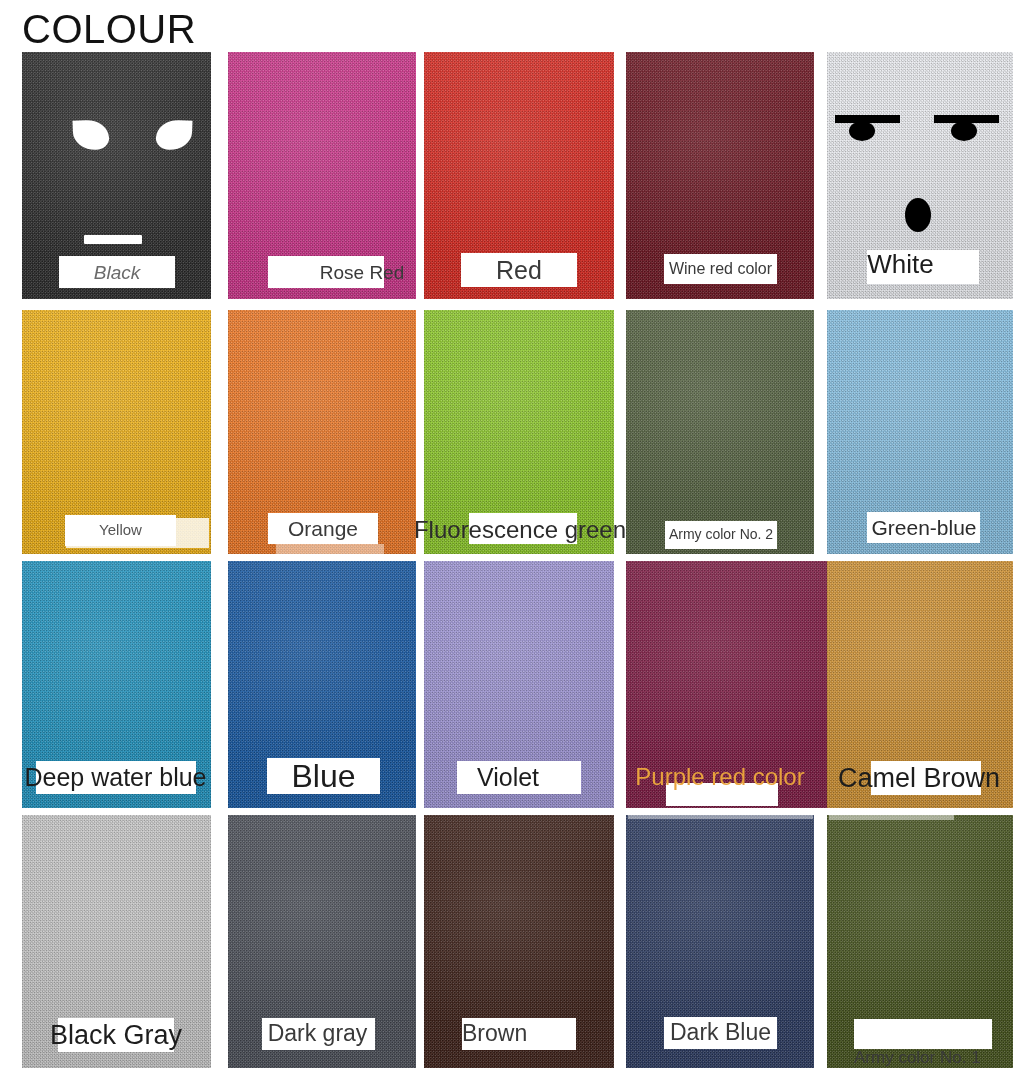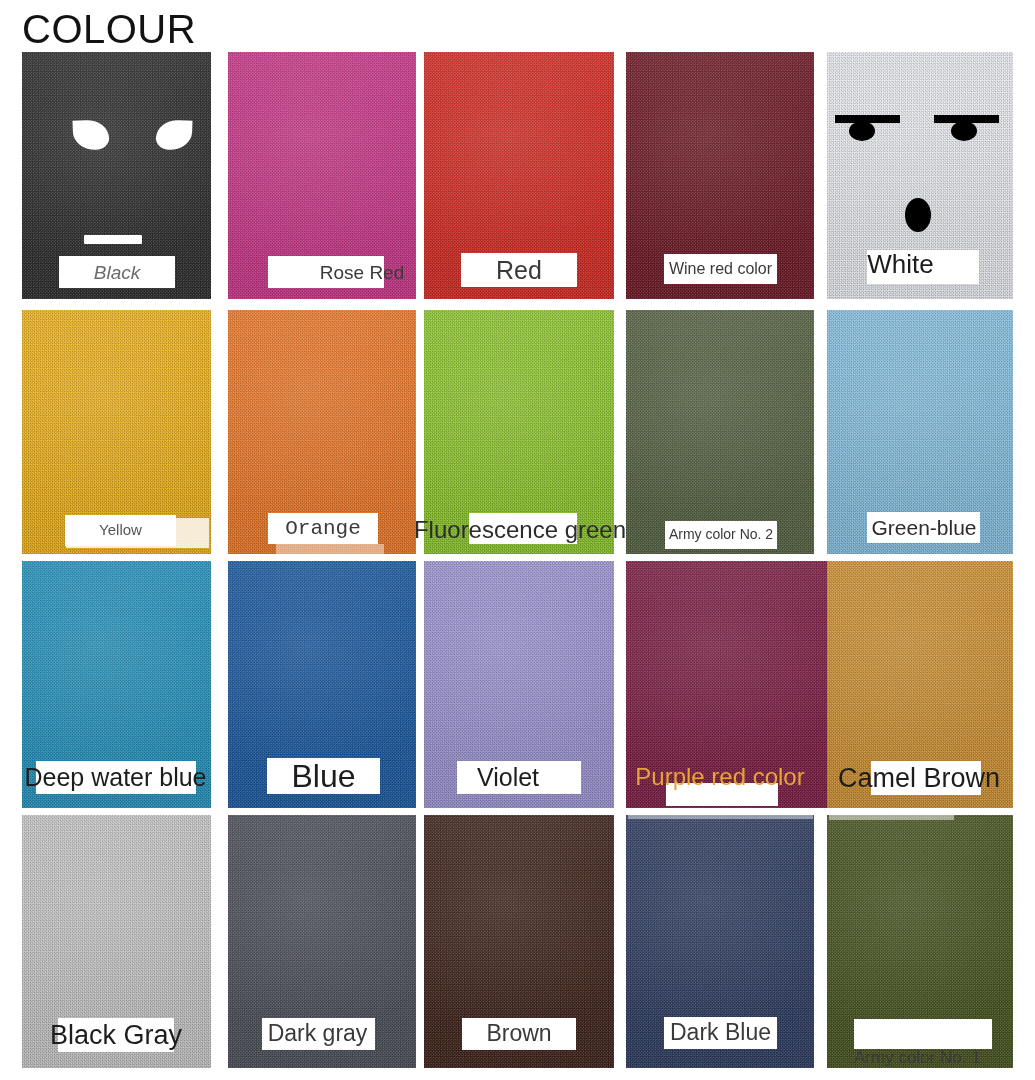--- a/index.html
+++ b/index.html
@@ -199,21 +199,21 @@
         <div class="labelwrap" style="top:255px;height:34px;">
           <div class="plate" style="left:43px;top:-50px;width:111px;height:31px;"></div>
           <div class="ltext" style="left:43px;top:-45px;width:111px;text-align:center;font-size:15px;line-height:20px;color:#555555;">Yellow</div>
         </div>
       </div>
 
       <div class="cell" style="left:228px;width:188px;height:244px;">
         <div class="swatch" style="background-color:#ef7724;"></div>
         <div class="sheen"></div>
         <div class="artifact-dim" style="left:48px;top:234px;width:108px;height:10px;"></div>
-        <div class="labelwrap" style="top:203px;height:28px;font-family:Liberation Mono, monospace;">
+        <div class="labelwrap" style="top:203px;height:28px;">
           <div class="plate" style="left:40px;top:0px;width:110px;height:31px;"></div>
           <div class="ltext" style="left:40px;top:3px;width:110px;text-align:center;font-size:21px;line-height:25px;color:#3a3a3a;">Orange</div>
         </div>
       </div>
 
       <div class="cell" style="left:424px;width:190px;height:244px;">
         <div class="swatch" style="background-color:#8cc829;"></div>
         <div class="sheen"></div>
         <div class="labelwrap" style="top:203px;height:40px;">
           <div class="plate" style="left:45px;top:0px;width:108px;height:31px;"></div>
@@ -306,21 +306,21 @@
           <div class="plate" style="left:34px;top:0px;width:113px;height:32px;"></div>
           <div class="ltext" style="left:27px;top:2px;width:125px;text-align:center;font-size:23px;line-height:27px;color:#3a3a3a;white-space:nowrap;">Dark gray</div>
         </div>
       </div>
 
       <div class="cell" style="left:424px;width:190px;height:253px;">
         <div class="swatch" style="background-color:#3d2018;"></div>
         <div class="sheen"></div>
         <div class="labelwrap" style="top:203px;height:46px;">
           <div class="plate" style="left:38px;top:0px;width:114px;height:32px;"></div>
-          <div class="ltext" style="left:38px;top:2px;width:114px;text-align:center;font-size:23px;line-height:27px;color:#3a3a3a;">Brown</div>
+          <div class="ltext" style="left:38px;top:2px;width:114px;text-align:left;font-size:23px;line-height:27px;color:#3a3a3a;">Brown</div>
         </div>
       </div>
 
       <div class="cell" style="left:626px;width:188px;height:253px;">
         <div class="swatch" style="background-color:#2b3a60;"></div>
         <div class="sheen"></div>
         <div class="artifact" style="left:2px;top:0px;width:185px;height:4px;opacity:.55;"></div>
         <div class="labelwrap" style="top:202px;height:46px;">
           <div class="plate" style="left:38px;top:0px;width:113px;height:32px;"></div>
           <div class="ltext" style="left:32px;top:2px;width:125px;text-align:center;font-size:23px;line-height:27px;color:#3a3a3a;white-space:nowrap;">Dark Blue</div>

